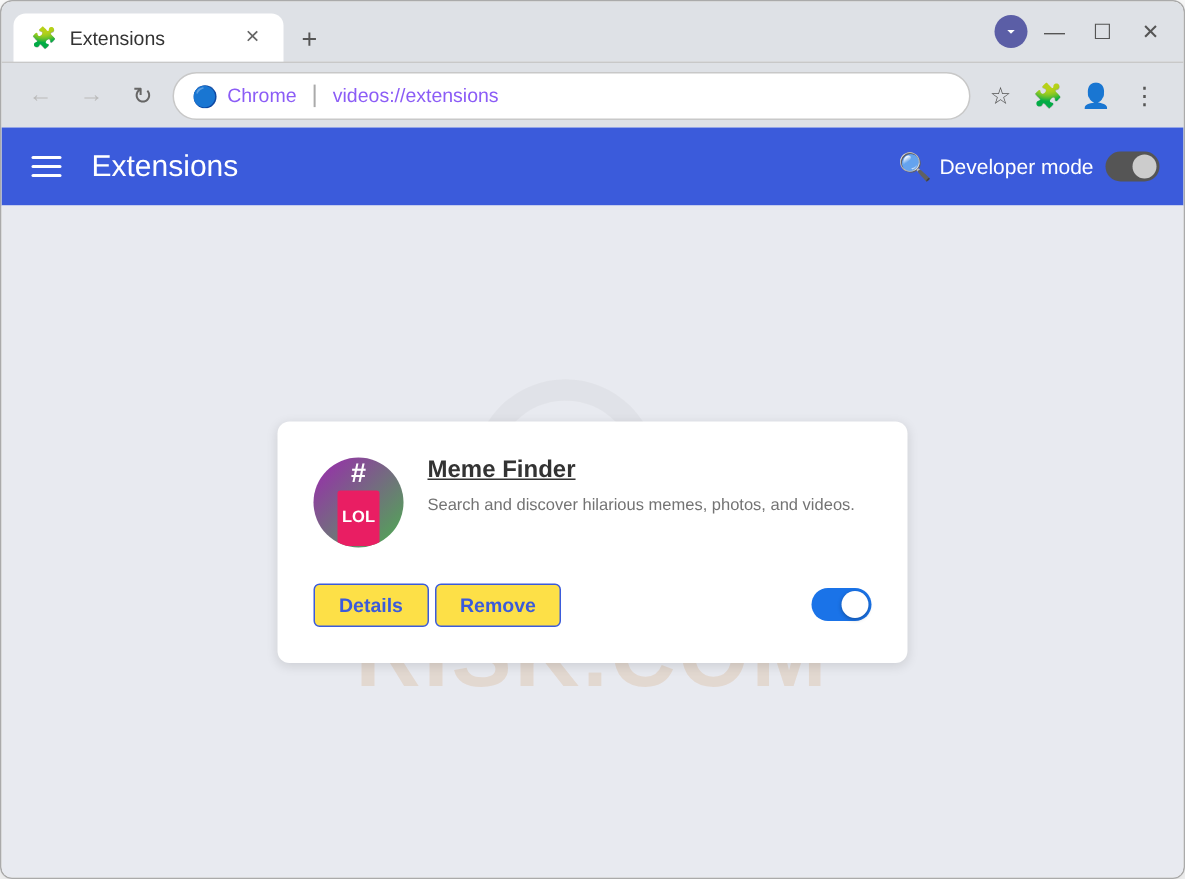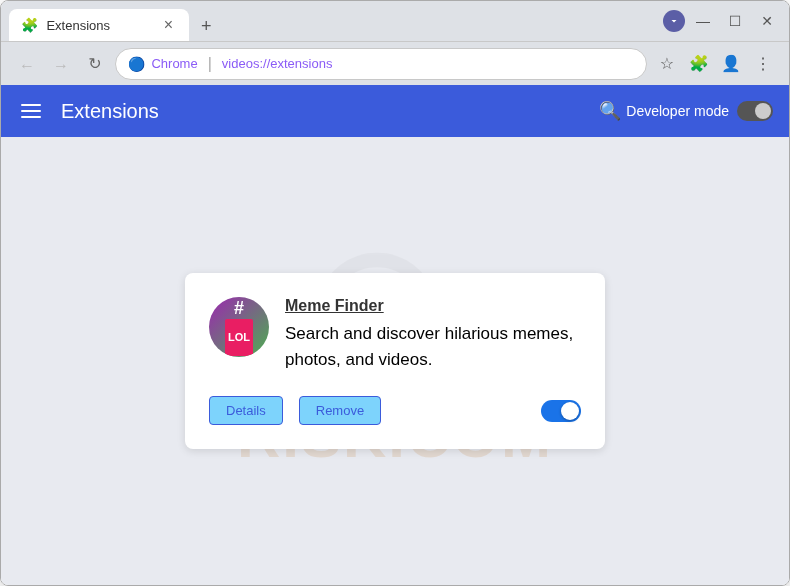--- a/index.html
+++ b/index.html
@@ -50,24 +50,24 @@
 
     
     .ext-card { background: #fff; border-radius: 8px; box-shadow: 0 2px 8px rgba(0,0,0,0.12); padding: 24px; width: 420px; position: relative; z-index: 2; }
     .ext-card-header { display: flex; align-items: flex-start; gap: 16px; margin-bottom: 24px; }
     .ext-icon { width: 60px; height: 60px; border-radius: 50%; background: linear-gradient(135deg, #9c27b0, #4caf50); display: flex; align-items: center; justify-content: center; font-size: 10px; font-weight: bold; color: #fff; flex-shrink: 0; position: relative; overflow: hidden; }
     .ext-icon-inner { text-align: center; line-height: 1.2; }
     .ext-icon-hash { font-size: 18px; color: #fff; font-weight: 900; display: block; }
     .ext-icon-lol { font-size: 11px; background: #e91e63; padding: 12px 3px; border-radius: 2px; color: #fff; font-weight: bold; display: block; }
     .ext-info { flex: 1; }
     .ext-name { font-size: 16px; font-weight: 600; color: #333; margin-bottom: 6px; text-decoration: underline; }
-    .ext-desc { font-size: 17px; color: #000000; line-height: 1.5; }
+    .ext-desc { font-size: 11px; color: #737373; line-height: 1.5; }
     .ext-card-footer { display: flex; align-items: center; }
-    .ext-btn { border: 1px solid #3b5bdb; background: #7dd3fc; color: #3b5bdb; border-radius: 4px; padding: 6px 16px; font-size: 13px; cursor: pointer; font-weight: 400; }
-    .ext-btn + .ext-btn { margin-left: 16px; }
+    .ext-btn { border: 1px solid #3b5bdb; background: #fde047; color: #3b5bdb; border-radius: 4px; padding: 6px 16px; font-size: 13px; cursor: pointer; font-weight: 700; }
+    .ext-btn + .ext-btn { margin-left: 4px; }
     .toggle-on { width: 40px; height: 22px; background: #1a73e8; border-radius: 11px; position: relative; cursor: pointer; margin-left: auto; }
     .toggle-on-knob { width: 18px; height: 18px; background: #fff; border-radius: 50%; position: absolute; top: 2px; right: 2px; box-shadow: 0 1px 3px rgba(0,0,0,0.3); }
   </style>
 </head>
 <body>
 
 <div class="window">
 
   <div class="title-bar">
     <div class="tab-area">

